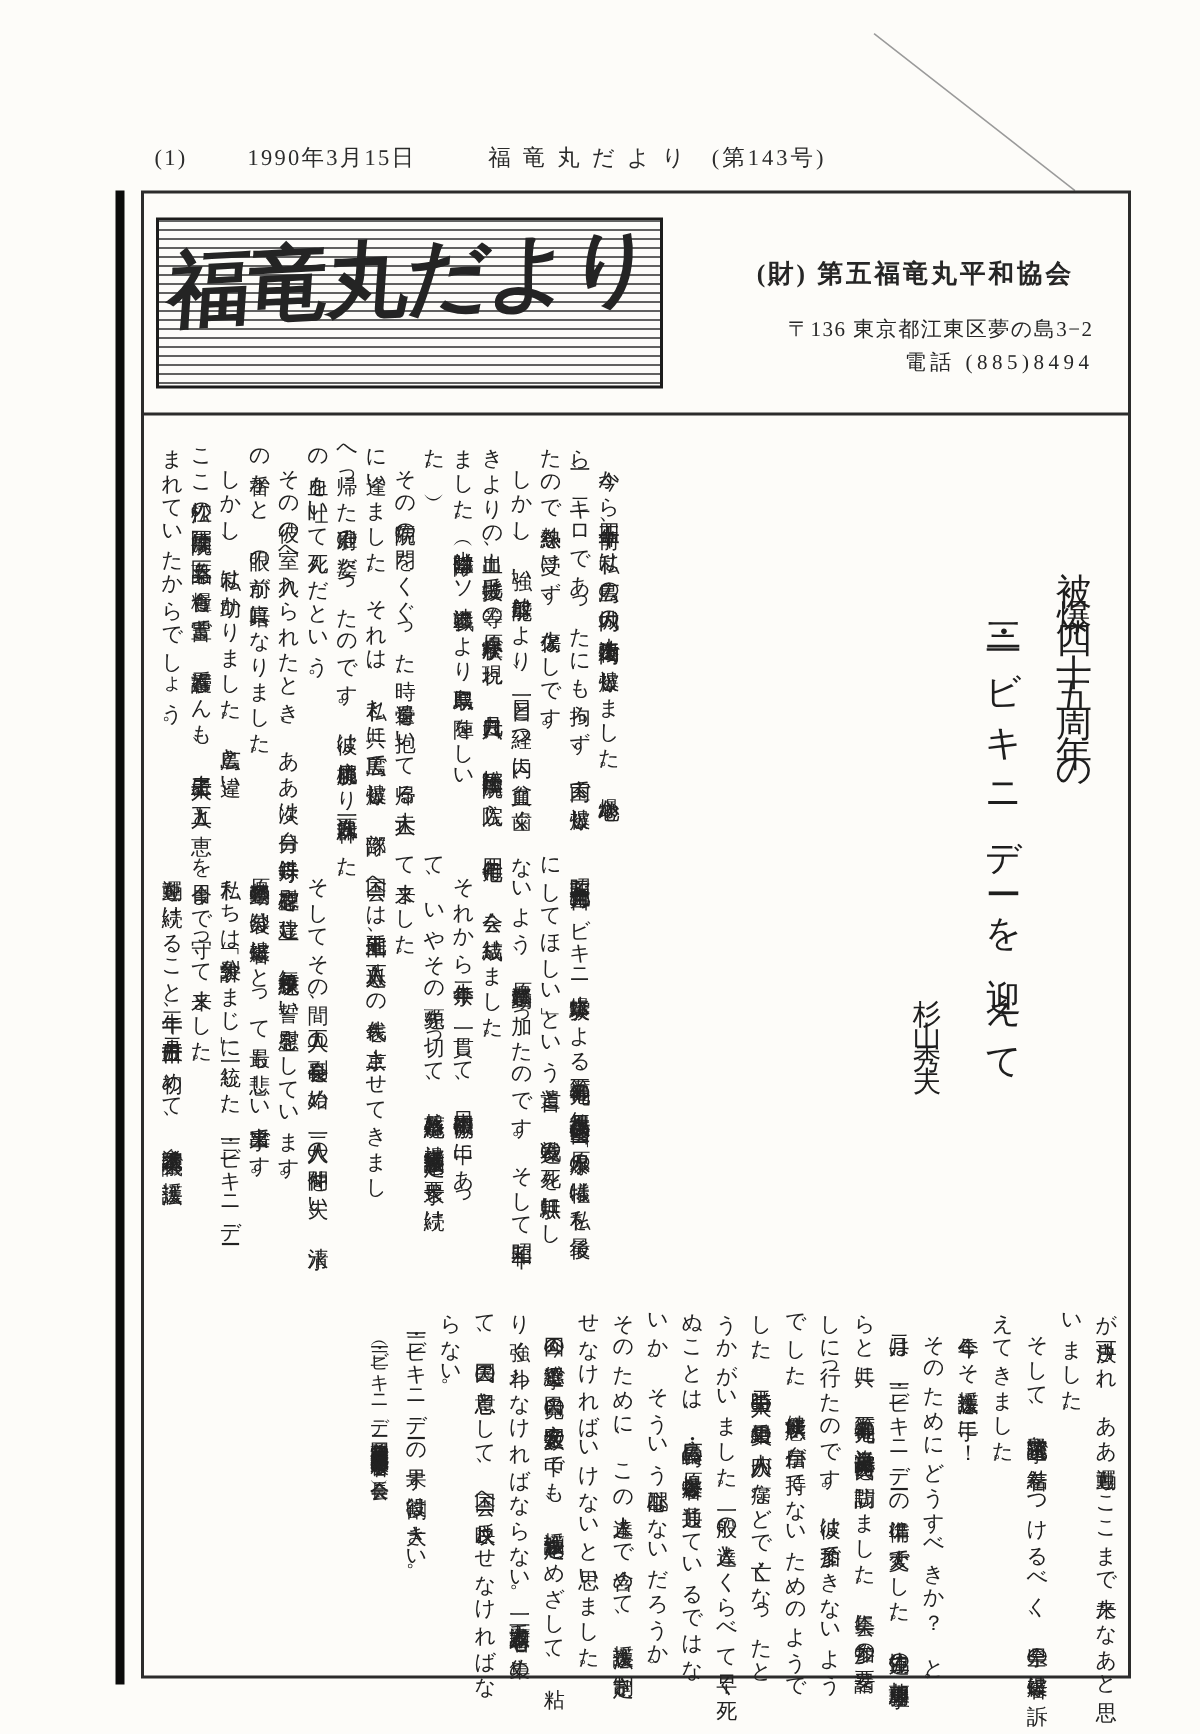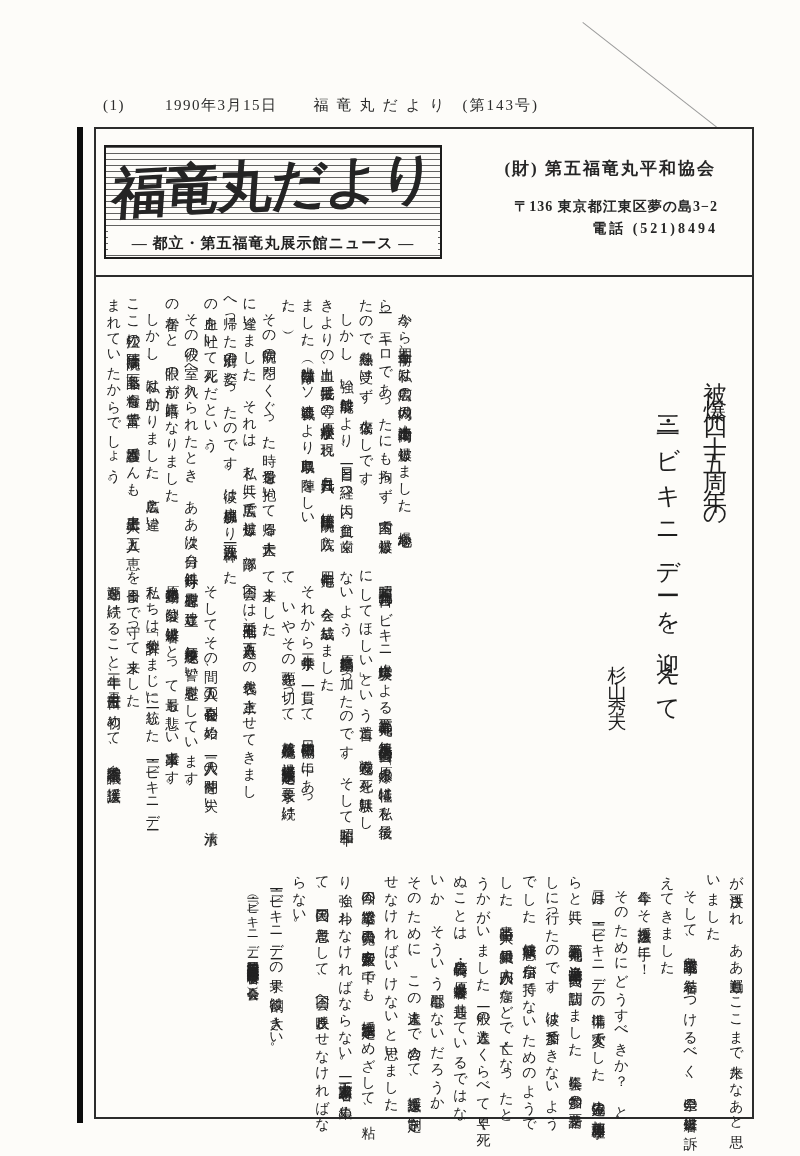--- a/index.html
+++ b/index.html
@@ -10,21 +10,21 @@
   }
   .page { position:absolute; inset:0; }
 
   
   .scan-bar { position:absolute; left:77px; top:127px; width:6px; height:996px; background:#0c0c0c; }
   .scan-diagonal { position:absolute; left:583px; top:22px; width:170px; height:1px; background:#9a9a9a; transform:rotate(38deg); transform-origin:left top; }
 
   
   .masthead { position:absolute; left:103px; top:96px; width:620px; font-size:15px; white-space:nowrap; letter-spacing:1.5px; color:#2b2b2b; }
   .masthead .pgnum { margin-right:40px; }
-  .masthead .mdate { margin-right:36px; }
+  .masthead .mdate { margin-right:48px; }
   .masthead .mtitle { letter-spacing:8px; margin-right:10px; }
   .masthead .missue { letter-spacing:2px;text-align:right; }
 
   
   .frame { position:absolute; left:94px; top:127px; width:660px; height:992px; border:2px solid #2c2c2c; box-sizing:border-box; }
 
   
   .head-row { position:relative; height:146px; border-bottom:2px solid #2c2c2c; }
   .logo-box {
     position:absolute; left:8px; top:16px; width:338px; height:114px;
@@ -36,22 +36,22 @@
     margin-top:2px; letter-spacing:-2px;
     transform:rotate(-3deg) skewX(-7deg);
     white-space:nowrap;
   }
   .logo-sub {
     position:absolute; left:2px; right:2px; bottom:2px; background:#fdfcf9;
     font-size:15px; font-weight:bold; text-align:center; letter-spacing:1px; padding:3px 0 2px;
     color:#1f1f1f; white-space:nowrap;
   }
   .publisher { position:absolute; right:12px; top:26px; width:310px; text-align:right; }
-  .pub-name { font-size:17px; font-weight:bold; letter-spacing:2px; margin:2px 24px 16px 0; white-space:nowrap; }
-  .pub-line { font-size:14px; letter-spacing:1px; line-height:22px; margin-right:22px; white-space:nowrap;font-weight:bold; }
+  .pub-name { font-size:17px; font-weight:bold; letter-spacing:2px; margin:16px 24px 16px 0; white-space:nowrap; }
+  .pub-line { font-size:14px; letter-spacing:1px; line-height:22px; margin-right:11px; white-space:nowrap; }
   .pub-line.phone { letter-spacing:3px; }
 
   
   .article { position:relative; padding:12px 6px 0 8px; }
   .article-top { display:flex; flex-direction:row; }
   .left-col { width:466px; flex:none; }
 
   .band {
     writing-mode:vertical-rl; text-orientation:mixed;
     font-size:14px; letter-spacing:1px; line-height:19.4px; color:#222;
@@ -82,26 +82,25 @@
 
   <div class="masthead">
     <span class="pgnum">(1)</span><span class="mdate">1990年3月15日</span><span class="mtitle">福竜丸だより</span><span class="missue">(第143号)</span>
   </div>
 
   <div class="frame">
 
     <div class="head-row">
       <div class="logo-box">
         <div class="logo-text">福竜丸だより</div>
-        <div class="logo-sub">— 都立・第五福竜丸展示館ニュース —</div>
       </div>
       <div class="publisher">
         <div class="pub-name">(財) 第五福竜丸平和協会</div>
         <div class="pub-line">〒136 東京都江東区夢の島3−2</div>
-        <div class="pub-line phone">電話 (521)8494</div>
+        <div class="pub-line phone">電話 (885)8494</div>
       </div>
     </div>
 
     <div class="article">
       <div class="article-top">
         <div class="left-col">
           <section class="band band1">
             <p>今から四十五年前、私は広島の城内の木造建物内で被爆しました。爆心地から一、二キロであったにも拘らず、室内で被爆したので熱線を受けず、火傷なしです。</p>
             <p>しかし、強い放射能により、日一日と経つ内に貧血、歯ぐきよりの出血、毛髪抜け等の原爆症状が現れ、九月六日に、松江陸軍病院に入院しました。（当時部隊はソ連参戦により鳥取県に陣をしいた。）</p>
             <p>その病院の門をくぐった時、遺骨を抱いて帰る未亡人に逢いました。それは、私と共に広島で被爆し、部隊へ帰った准尉の姿だったのです。彼は扁桃腺より洗面器一杯の血を吐いて死んだという。</p>

